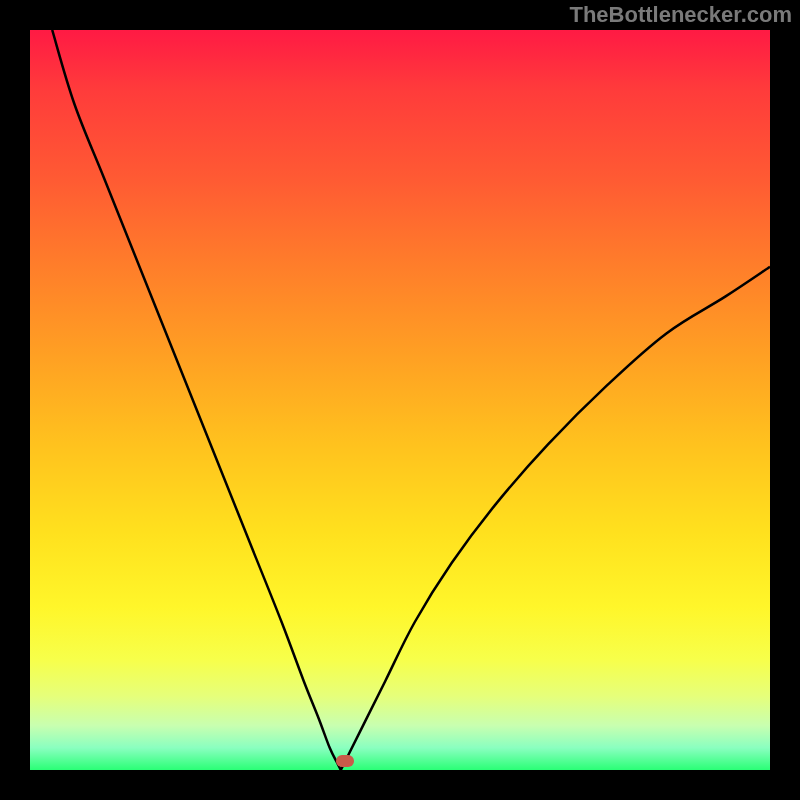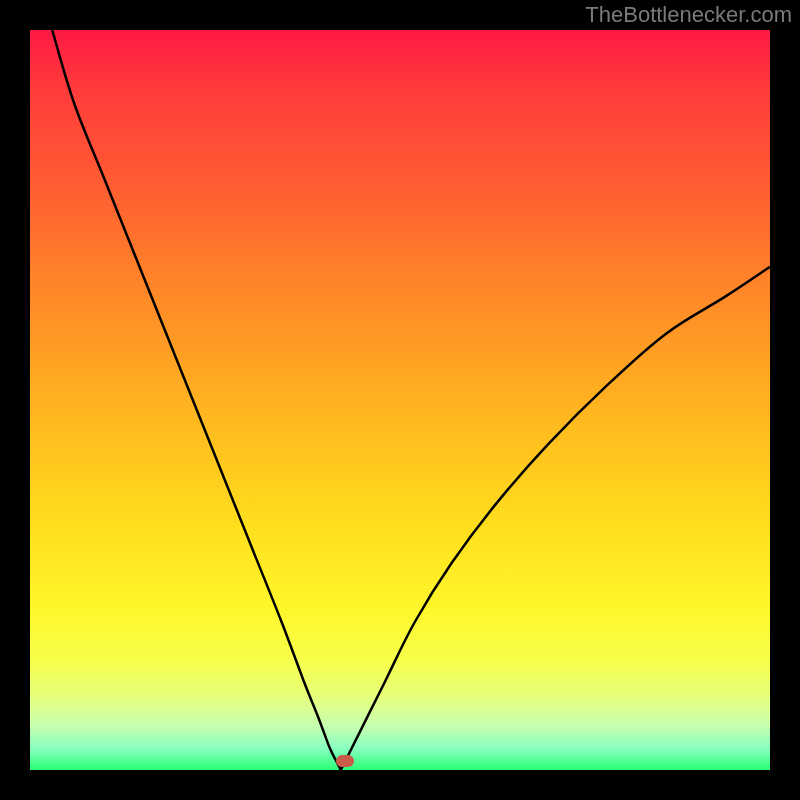--- a/index.html
+++ b/index.html
@@ -1,17 +1,17 @@
 <!DOCTYPE html>
 <html><head>
 <meta charset="utf-8">
 <style>
   * { margin: 0; padding: 0; box-sizing: border-box; }
   body { width: 800px; height: 800px; background: #000; position: relative; font-family: Arial, sans-serif; }
-  .watermark { position: absolute; top: 2px; right: 8px; color: #7a7a7a; font-size: 22px; font-weight: 400; z-index: 10; }
+  .watermark { position: absolute; top: 2px; right: 8px; color: #7a7a7a; font-size: 22px; font-weight: 700; z-index: 10; }
   .frame { position: absolute; top: 30px; left: 30px; width: 740px; height: 740px; background: #000; }
   .plot-area { position: absolute; top: 0; left: 0; width: 740px; height: 740px; }
   .gradient {
     position: absolute; top: 0; left: 0; width: 740px; height: 740px;
     background: linear-gradient(to bottom,
       #ff1a44 0%,
       #ff3b3b 8%,
       #ff5a33 20%,
       #ff7e2a 32%,
       #ffa023 44%,

